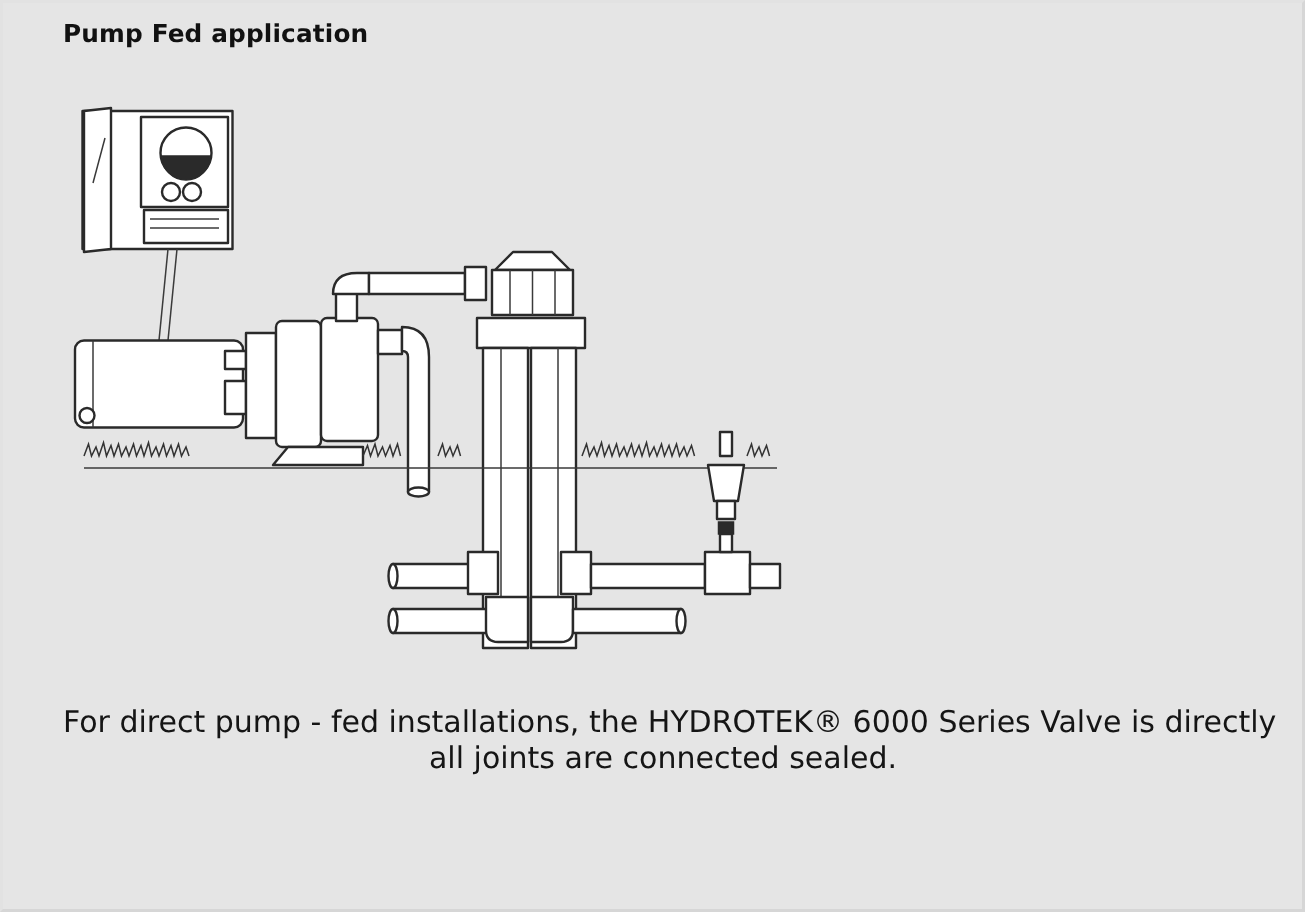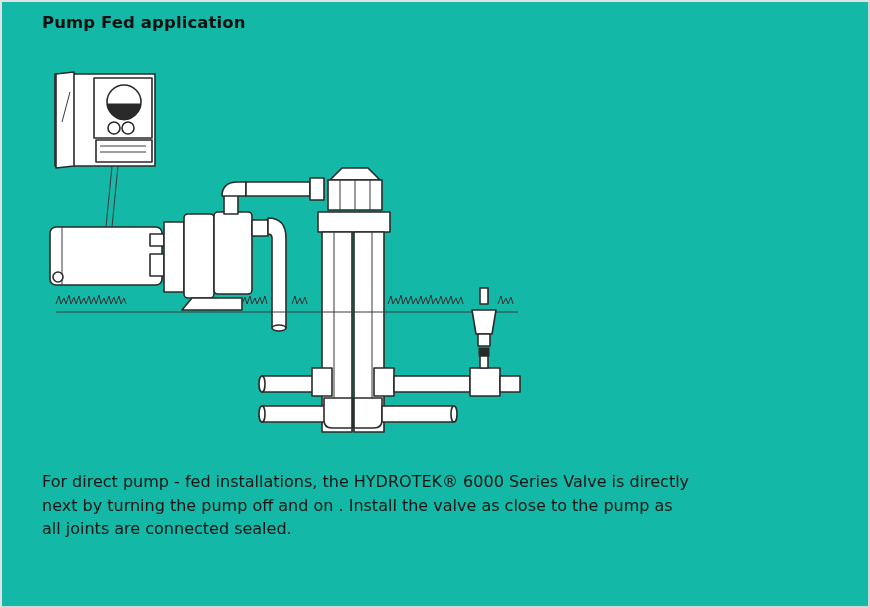--- a/index.html
+++ b/index.html
@@ -1,31 +1,31 @@
 <!DOCTYPE html>
 <html><head>
   <meta charset="utf-8">
   <style>
     html, body { margin: 0; padding: 0; background: #ffffff; }
     body { width: 870px; height: 608px; overflow: hidden; position: relative; }
     .page {
       position: absolute; left: 0; top: 0; width: 866px; height: 604px;
       border: 2px solid #e2e2e2; border-right-color: #d6d6d6; border-bottom-color: #d6d6d6;
-      background: #14b8a6;
+      background: #e5e5e5;
     }
     .title {
       position: absolute; left: 40px; top: 11px;
       font-family: "DejaVu Sans", sans-serif; font-weight: bold; font-size: 16.5px;
       color: #111111; letter-spacing: 0.1px;
     }
     .figure { position: absolute; left: 40px; top: 60px; width: 500px; height: 380px; }
     .body-text {
       position: absolute; left: 40px; top: 468px; width: 800px;
-      font-family: "DejaVu Sans", sans-serif; font-size: 16px; line-height: 23.5px;
-      color: #151515; margin: 0;
+      font-family: "DejaVu Sans", sans-serif; font-size: 20px; line-height: 23.5px;
+      color: #151515; margin: 0; text-align: center;
     }
     .body-text span { display: block; white-space: nowrap; }
     svg .ln { fill: #fff; stroke: #2a2a2a; stroke-width: 1.6; stroke-linejoin: round; }
     svg .thin { fill: none; stroke: #3a3a3a; stroke-width: 1; }
     svg .grass { fill: none; stroke: #333; stroke-width: 1; }
     svg .dark { fill: #2a2a2a; stroke: #2a2a2a; stroke-width: 1; }
   </style>
 </head>
 <body>
 
@@ -122,17 +122,16 @@
         <path class="ln" d="M430,248 L454,248 L450,272 L434,272 Z"></path>
         <rect class="ln" x="436" y="272" width="12" height="12"></rect>
         <rect class="dark" x="437" y="286" width="10" height="8"></rect>
         <rect class="ln" x="438" y="294" width="8" height="12"></rect>
       </g>
     </svg>
   </div>
 
   <div class="body-text">
     <span>For direct pump - fed installations, the HYDROTEK® 6000 Series Valve is directly</span>
-    <span>next by turning the pump off and on . Install the valve as close to the pump as</span>
     <span>all joints are connected sealed.</span>
   </div>
 
 </div>
 
 </body></html>

